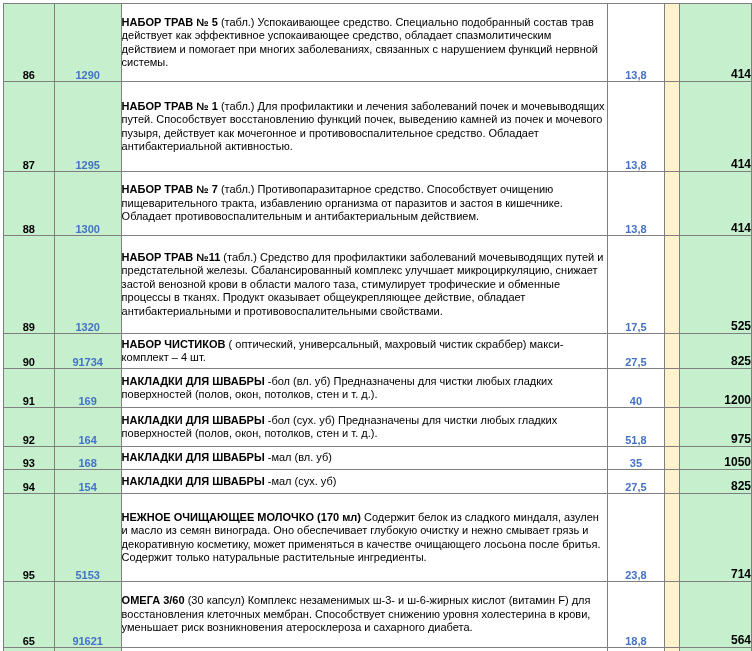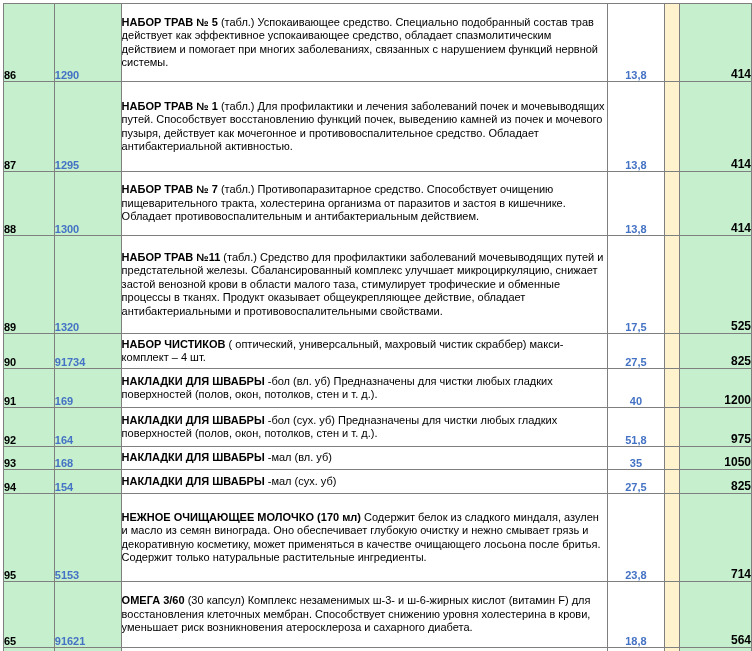--- a/index.html
+++ b/index.html
@@ -14,29 +14,29 @@
   table.price { border-collapse: collapse; table-layout: fixed; }
   table.price td {
     border: 1px solid #7f7f7f;
     overflow: hidden;
     padding: 0;
   }
   .c-num {
     width: 52px;
     background: var(--green, #C6EFCE);
     font-weight: 700; font-size: 11px;
-    text-align: left; vertical-align: bottom;
+    text-align: center; vertical-align: bottom;
     padding-bottom: 6px;
   }
   .c-code {
     width: 68px;
     background: var(--green, #C6EFCE);
     color: var(--blue, #4472C4);
     font-weight: 700; font-size: 11px;
-    text-align: left; vertical-align: bottom;
+    text-align: center; vertical-align: bottom;
     padding-bottom: 6px;
   }
   .c-desc {
     width: 498px;
     background: #ffffff;
     font-size: 11px; line-height: 13.5px;
     vertical-align: middle;
     padding: 3px 10px 4px 5px;
   }
   .c-desc .title { font-weight: 700; margin-top: 32px; }
@@ -81,21 +81,21 @@
         <td class="c-code">1295</td>
         <td class="c-desc"><span class="title">НАБОР ТРАВ  № 1</span> <span class="body">(табл.) Для профилактики и лечения заболеваний почек и мочевыводящих путей.  Способствует восстановлению функций почек, выведению камней из почек и мочевого пузыря, действует как мочегонное и противовоспалительное средство. Обладает антибактериальной активностью.</span></td>
         <td class="c-qty">13,8</td>
         <td class="c-gap"></td>
         <td class="c-price">414</td>
       </tr>
 
       <tr style="height:64px">
         <td class="c-num">88</td>
         <td class="c-code">1300</td>
-        <td class="c-desc"><span class="title">НАБОР ТРАВ   № 7</span> <span class="body">(табл.) Противопаразитарное средство. Способствует очищению пищеварительного тракта, холестерина организма от паразитов и застоя в кишечнике. Обладает противовоспалительным и антибактериальным действием.</span></td>
+        <td class="c-desc"><span class="title">НАБОР ТРАВ   № 7</span> <span class="body">(табл.) Противопаразитарное средство. Способствует очищению пищеварительного тракта, избавлению организма от паразитов и застоя в кишечнике. Обладает противовоспалительным и антибактериальным действием.</span></td>
         <td class="c-qty">13,8</td>
         <td class="c-gap"></td>
         <td class="c-price">414</td>
       </tr>
 
       <tr style="height:98px">
         <td class="c-num">89</td>
         <td class="c-code">1320</td>
         <td class="c-desc"><span class="title">НАБОР ТРАВ  №11</span> <span class="body">(табл.) Средство для профилактики заболеваний мочевыводящих путей и предстательной железы. Сбалансированный комплекс улучшает микроциркуляцию, снижает застой венозной крови в области малого таза, стимулирует трофические и обменные процессы в тканях. Продукт оказывает общеукрепляющее действие, обладает антибактериальными и противовоспалительными свойствами.</span></td>
         <td class="c-qty">17,5</td>

